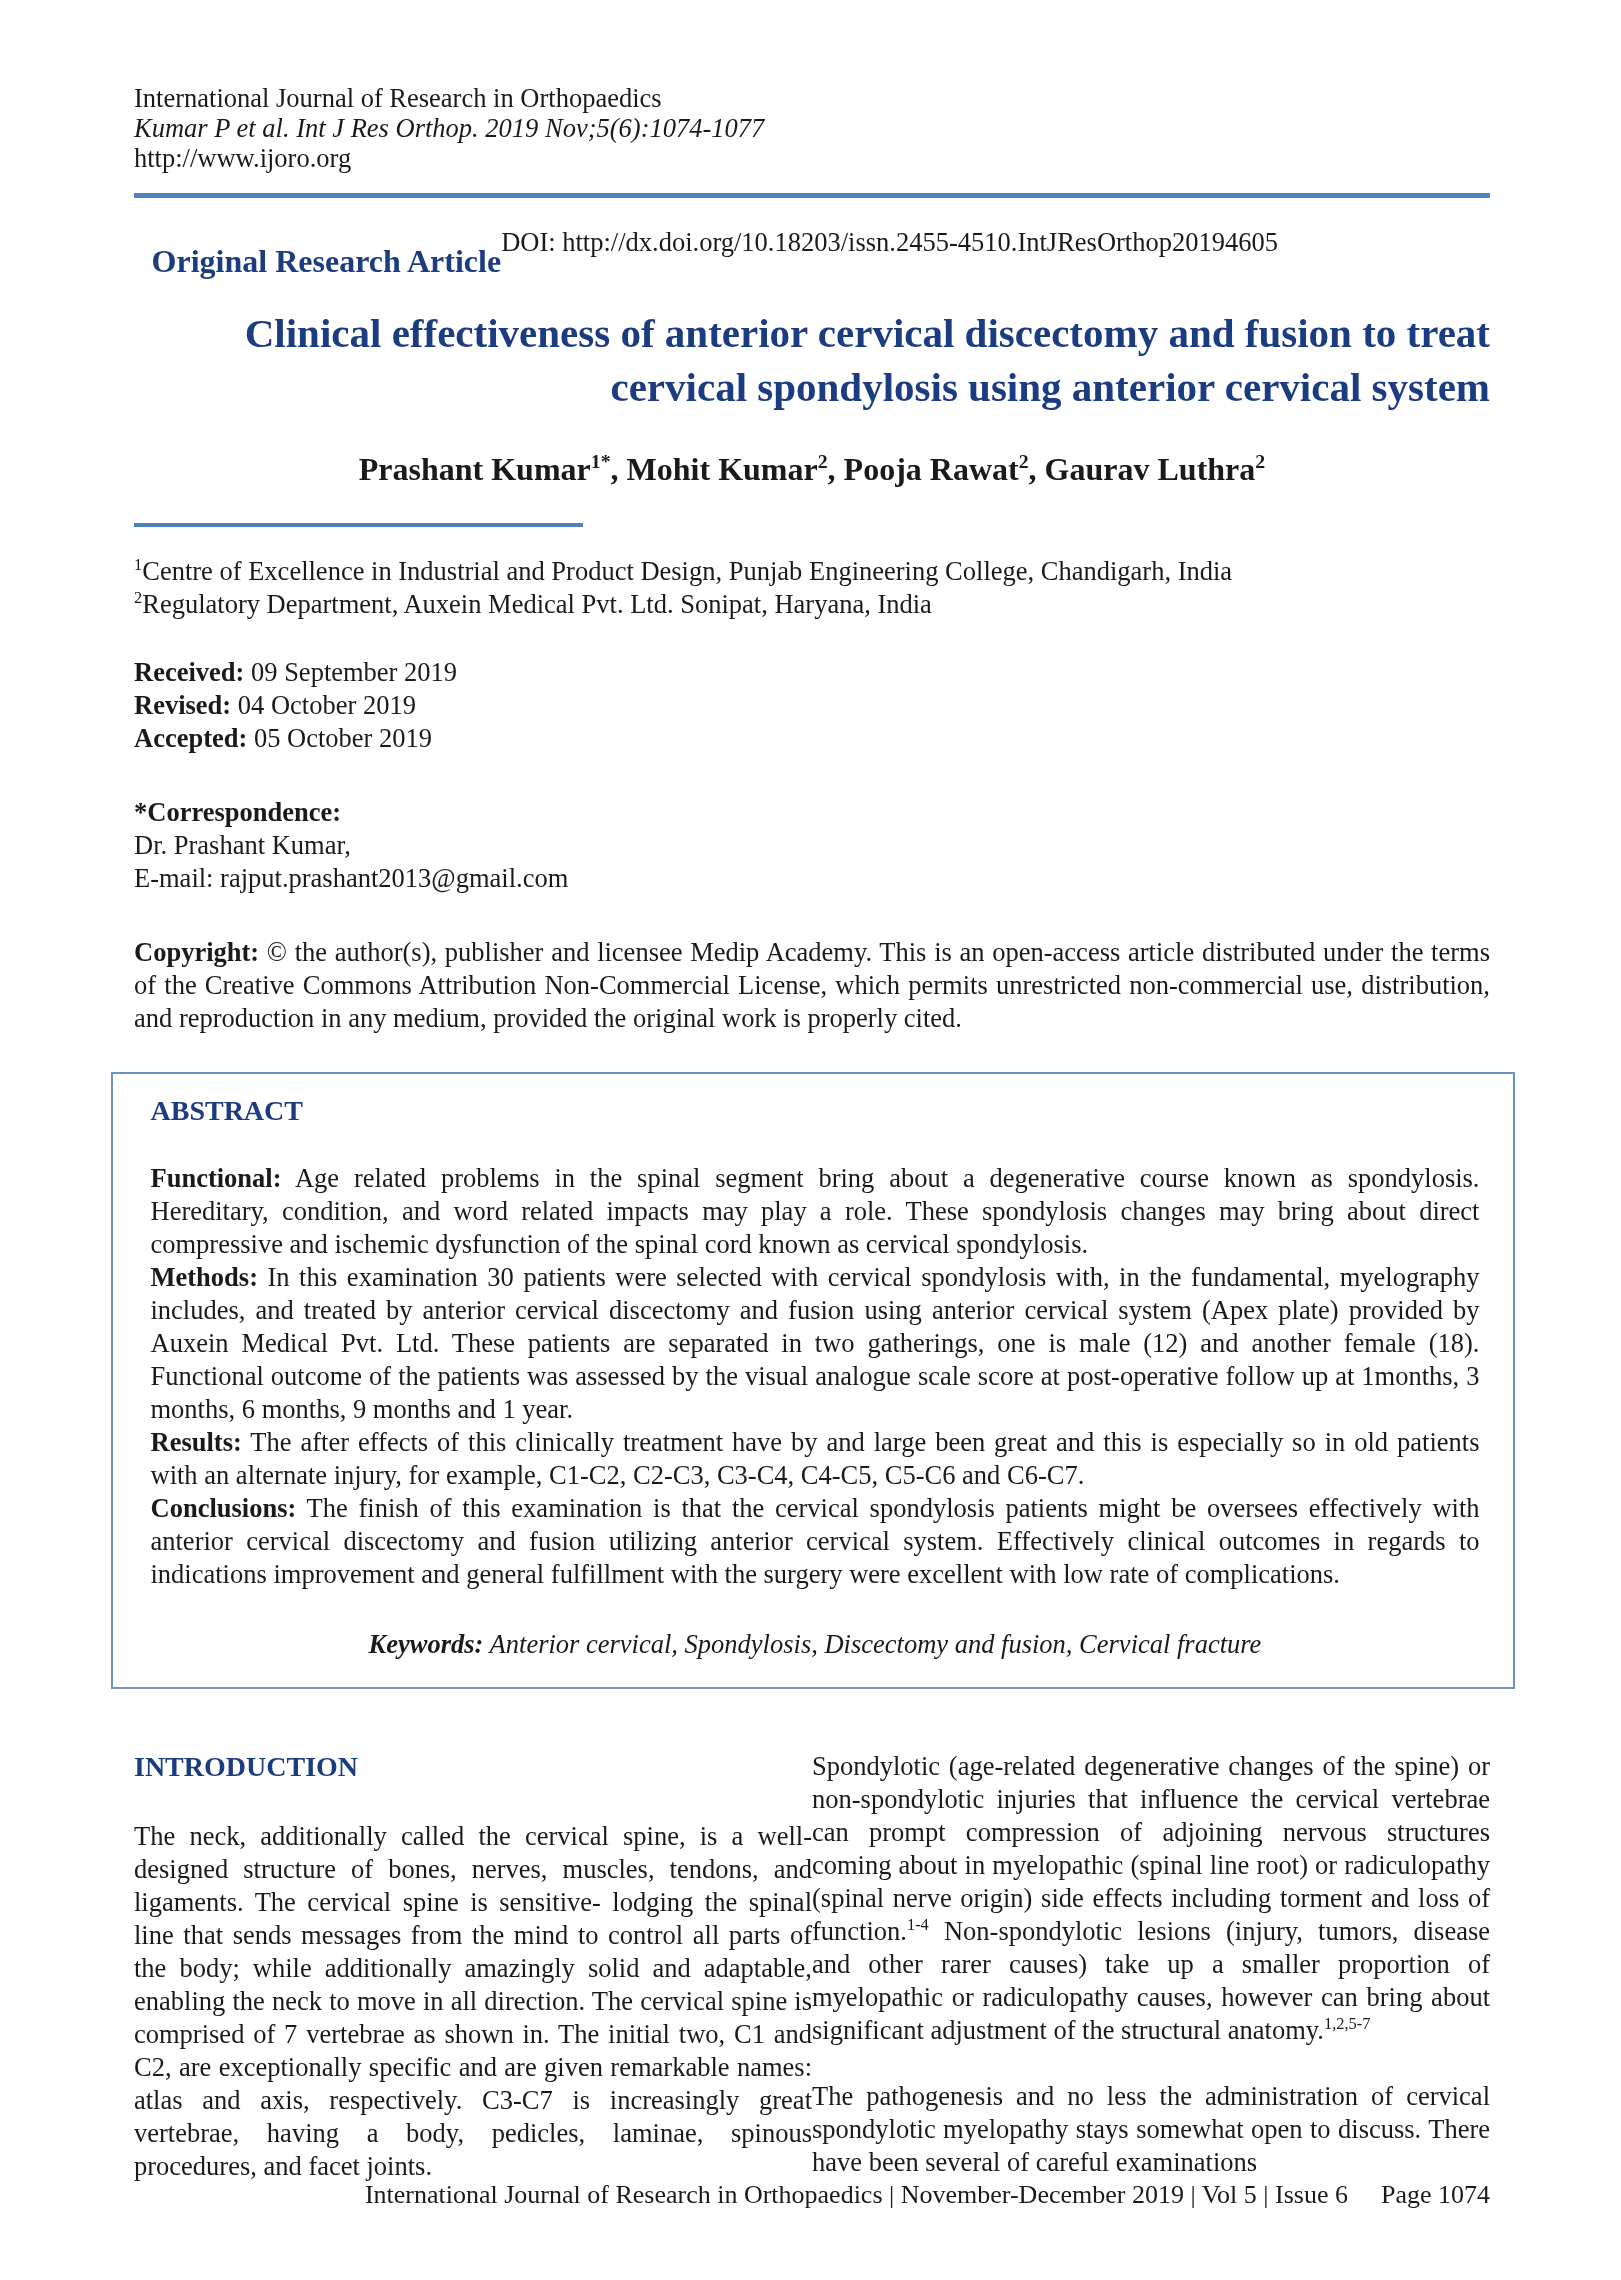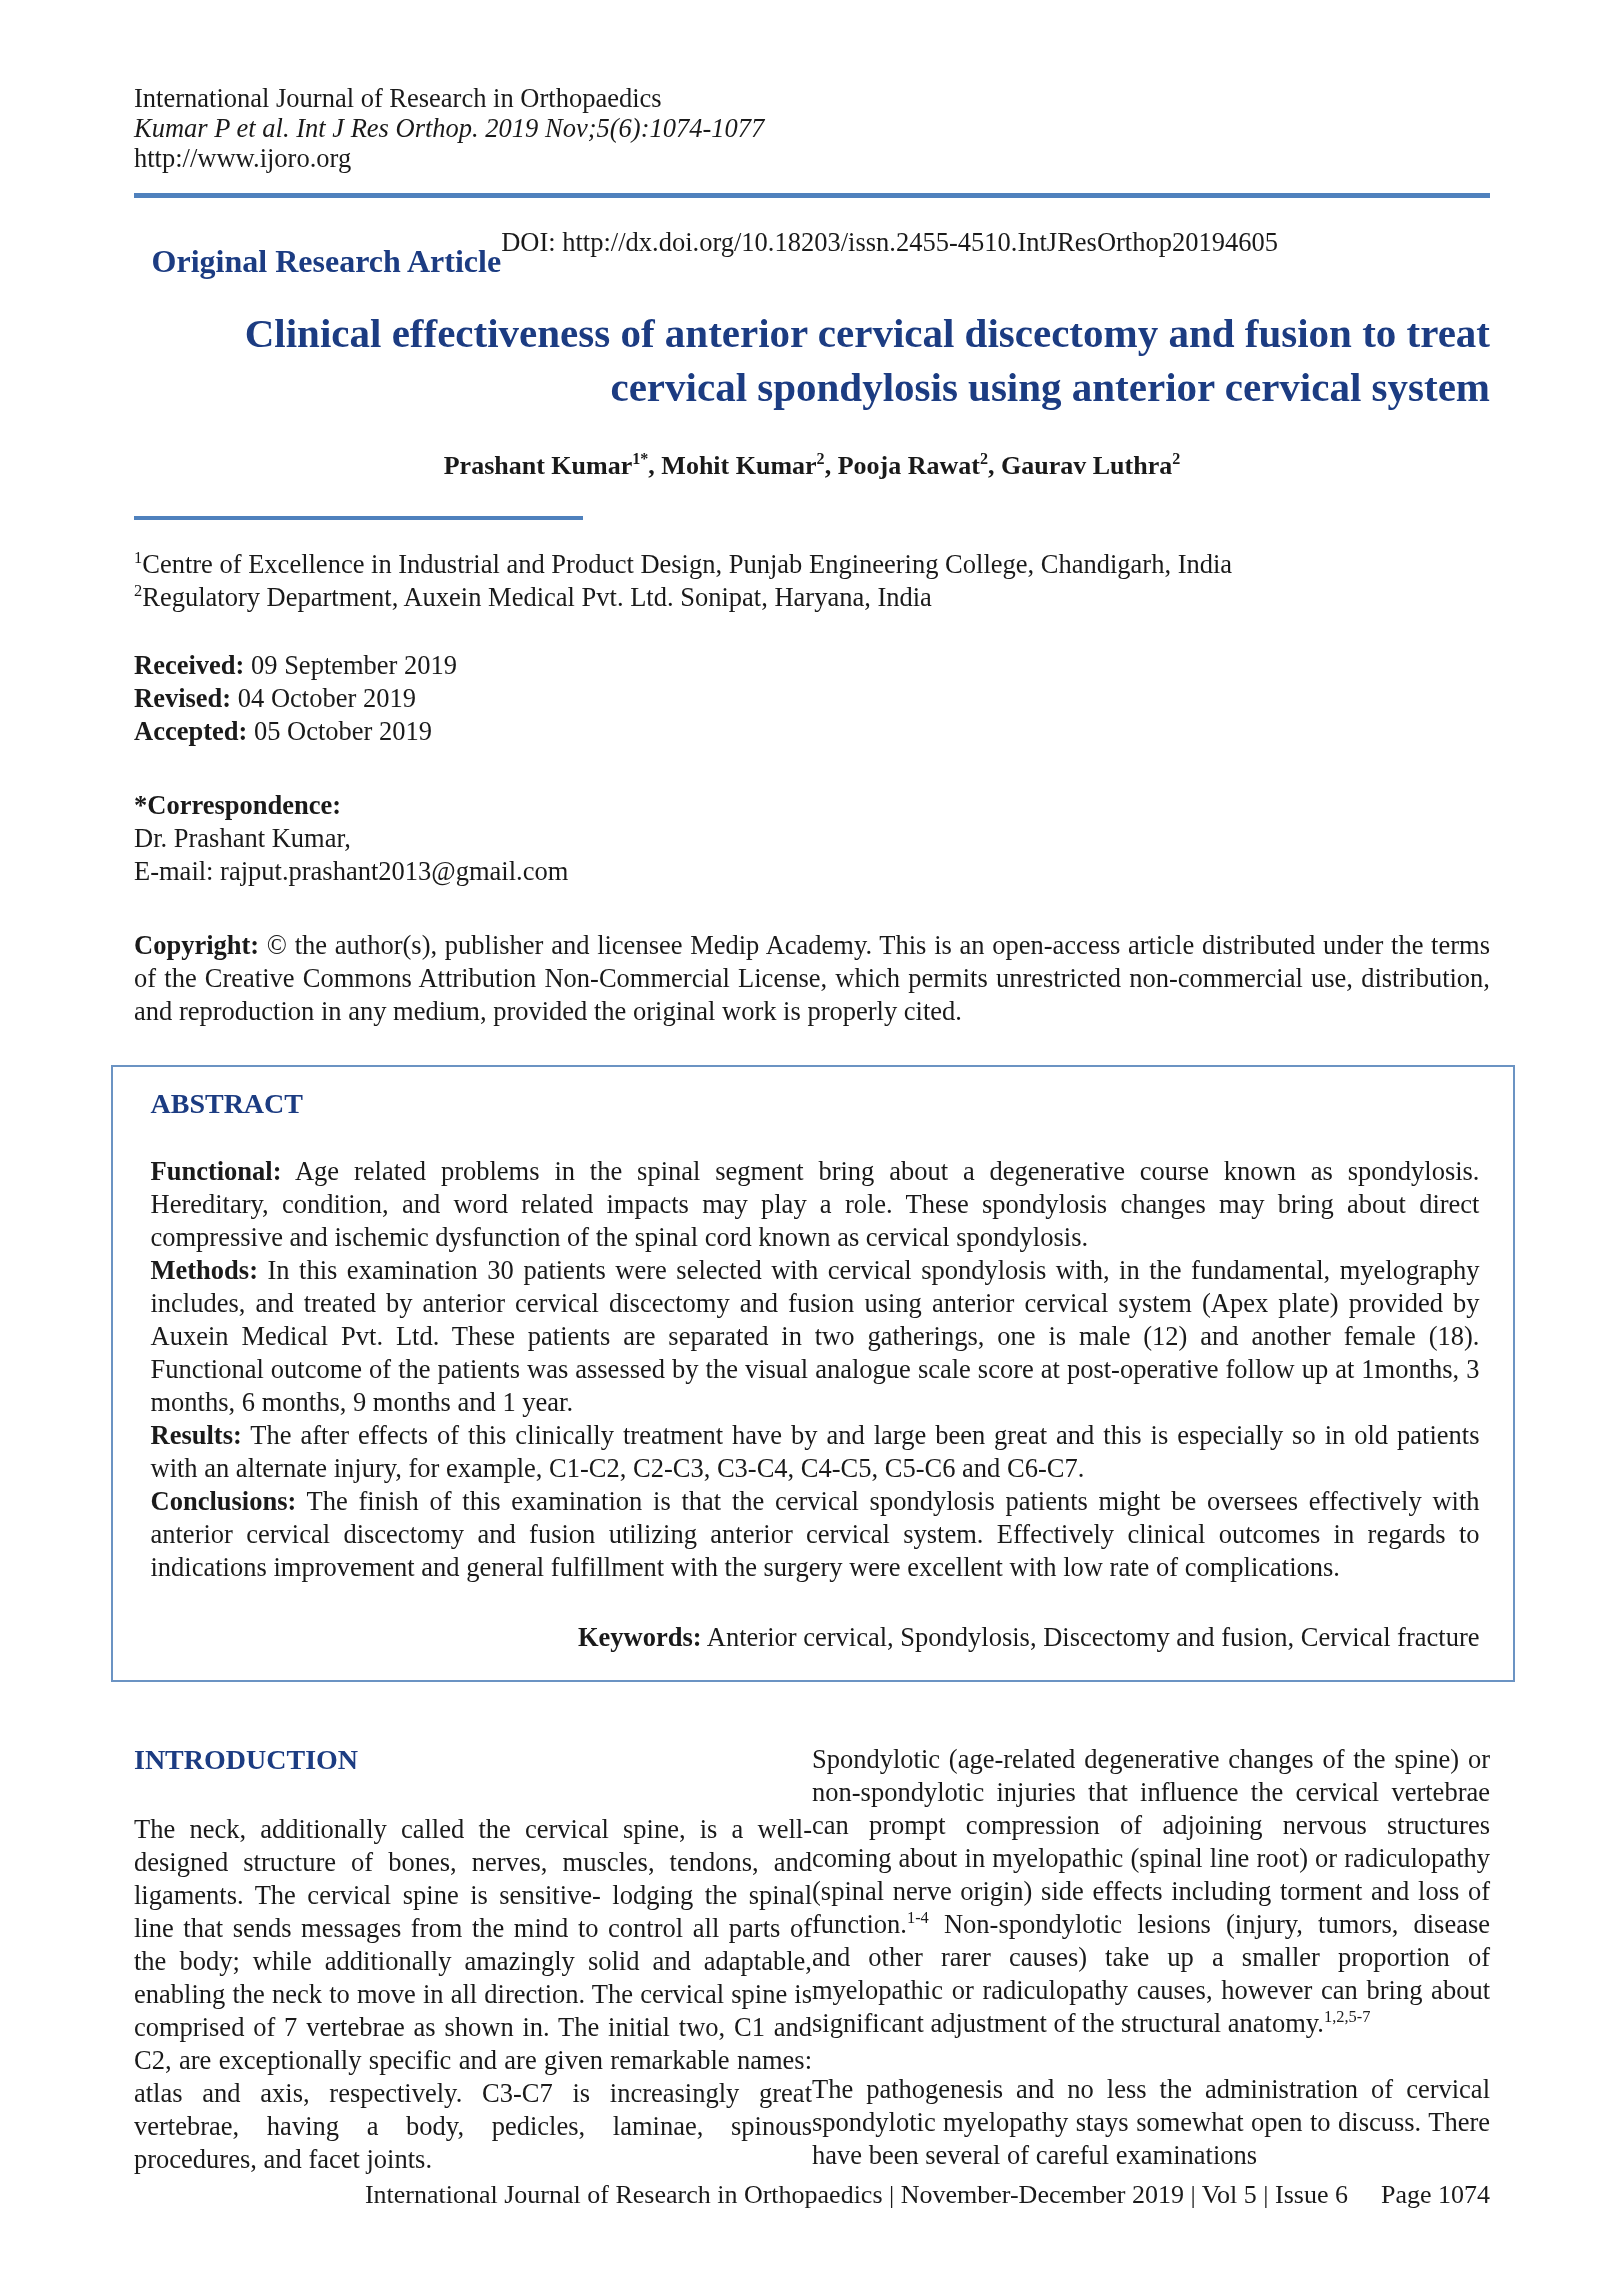--- a/index.html
+++ b/index.html
@@ -15,37 +15,37 @@
     border-radius:16px;
   }
   .hdr { font-size:26.5px; line-height:30px; }
   .hdr .citation { font-style:italic; }
   .rule { height:5.9px; background:#4f81bd; margin-top:19.6px; }
   .type-row { display:flex; justify-content:flex-start; align-items:flex-start; margin-top:27px; }
   .article-type { font-size:32px; font-weight:bold; color:#1c3c82; margin-top:17.6px; padding-left:17.6px; }
   .doi { font-size:26.5px; margin-top:2px; }
   .title { margin-top:25.5px; text-align:right; font-size:41px; line-height:54px; font-weight:bold; color:#1c3c82; }
   .title span { display:block; }
-  .authors { margin-top:37px; text-align:center; font-size:26px; font-weight:bold; }
+  .authors { margin-top:37px; text-align:center; font-size:32px; font-weight:bold; }
   sup { font-size:62%; line-height:0; }
   .author-rule { width:449px; height:4.9px; background:#4f81bd; margin-top:35px; }
   .affils { margin-top:27.4px; font-size:26.5px; line-height:33px; }
   .dates { margin-top:35px; font-size:26.5px; line-height:33px; }
   .corr { margin-top:41px; font-size:26.5px; line-height:33px; }
   .copyright { margin-top:41px; font-size:26.5px; line-height:33px; text-align:justify; }
   b.lbl { font-weight:bold; }
   .abstract {
     margin:37px -24.5px 0 -23.5px;
     border:2.9px solid #6b93c3;
     padding:21.6px 33px 25.5px 38px;
     box-sizing:border-box;
   }
   .abstract h2 { margin:0 0 35px 0; font-size:28px; font-weight:bold; color:#1c3c82; }
   .abstract p { margin:0; font-size:26.5px; line-height:33px; text-align:justify; }
-  .abstract p.keywords { margin-top:37px; text-align:right; }
+  .abstract p.keywords { margin-top:37px; text-align:center;font-style:italic; }
   .cols { display:flex; margin-top:61px; }
   .col { flex:1; min-width:0; font-size:26.5px; line-height:33px; text-align:justify; }
   .col h2 { margin:0 0 37px 0; font-size:28px; font-weight:bold; color:#1c3c82; text-align:left; }
   .col p { margin:0; }
   .col p + p { margin-top:33px; }
   .pfooter {
     position:absolute; right:131px; bottom:71px;
     font-size:26px; text-align:right; white-space:nowrap;
   }
   .pfooter .pg { margin-left:33px; }

